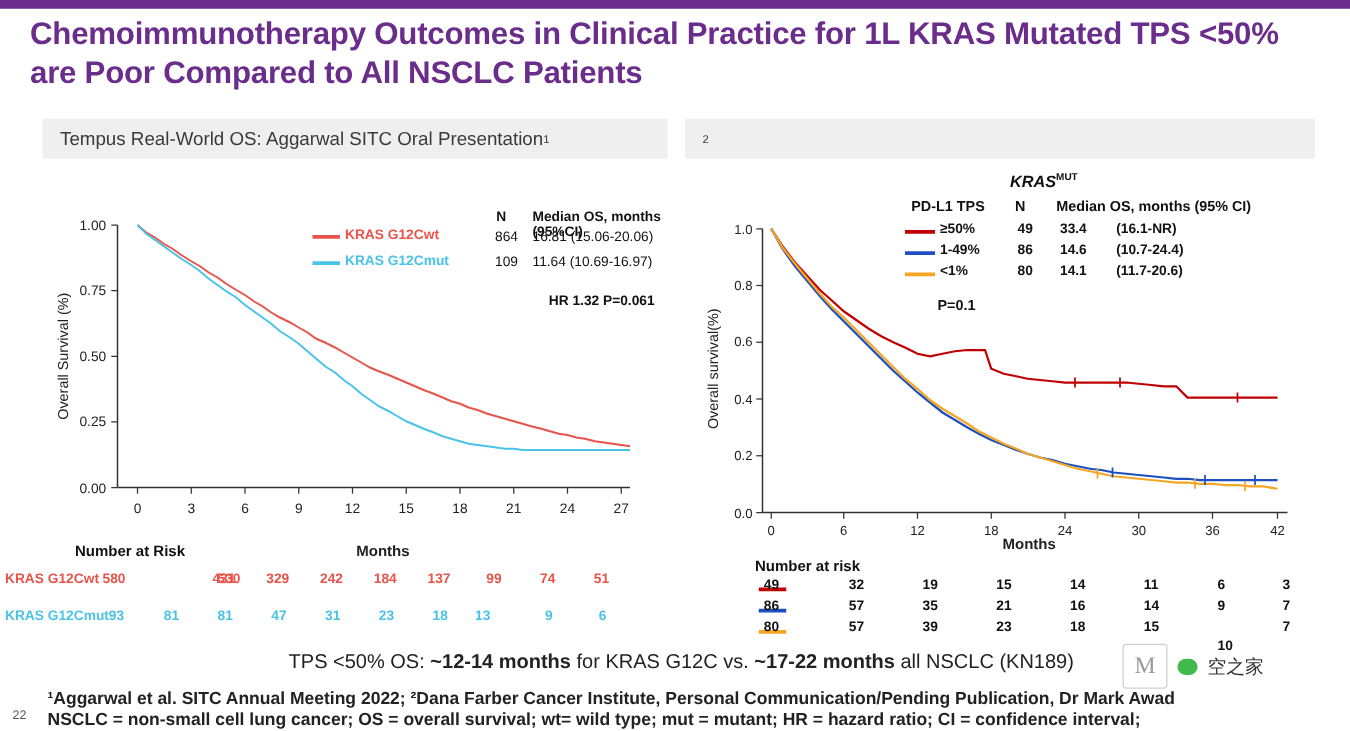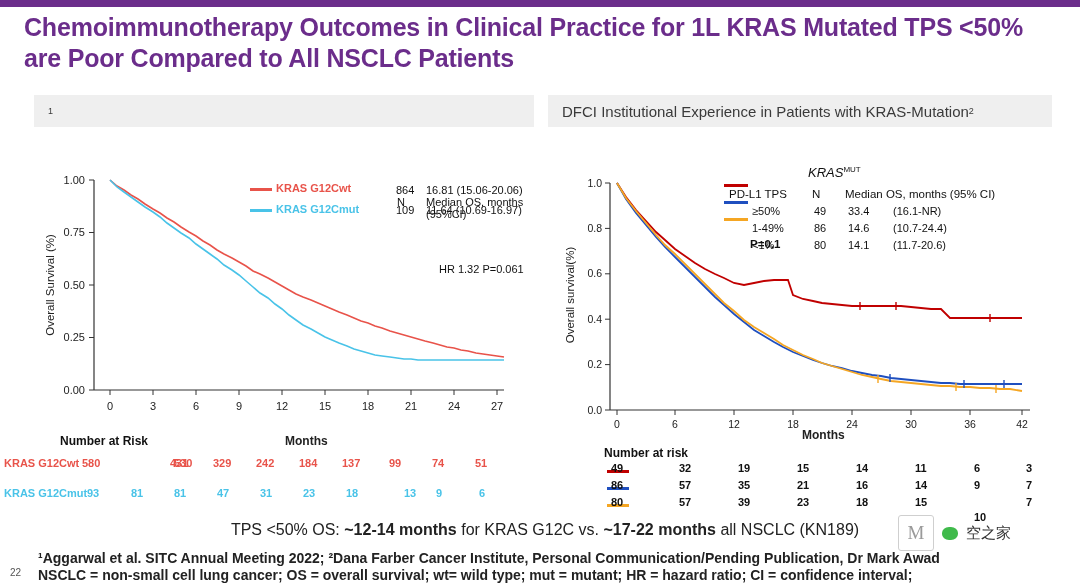--- a/index.html
+++ b/index.html
@@ -36,21 +36,21 @@
 
   
   .chartbox{position:absolute;}
   .axis-label-x{position:absolute;font-size:12px;color:#222;font-weight:bold;}
 
   
   .lg-line{position:absolute;height:3px;}
   .lg-text{position:absolute;font-size:11px;font-weight:bold;}
 
   .tbl-text{position:absolute;font-size:11px;color:#111;}
-  .tbl-text.b{font-weight:normal;margin-top:28px;}
+  .tbl-text.b{font-weight:bold;}
 
   
   .risk-hdr{position:absolute;font-size:12px;font-weight:bold;color:#111;}
   .risk-cell{position:absolute;font-size:11px;font-weight:bold;}
 
   
   .summary{
     position:absolute;left:150px;top:521px;width:790px;
     text-align:center;font-size:16px;color:#222;
   }
@@ -76,20 +76,21 @@
   svg{display:block;}
 </style>
 </head>
 <body>
 
 <div class="topbar"></div>
 
 <div class="title">Chemoimmunotherapy Outcomes in Clinical Practice for 1L KRAS Mutated TPS &lt;50% are Poor Compared to All NSCLC Patients</div>
 
 <div class="panel-head" id="head-left">
+  <span>Tempus Real-World OS: Aggarwal SITC Oral Presentation</span>
     <sup>1</sup>
 </div>
 
 <div class="chartbox" id="chart-left" style="left:34px;top:140px;width:500px;height:280px;">
   <svg width="500" height="280" viewBox="0 0 500 280">
 
     <line x1="60" y1="250" x2="470" y2="250" stroke="#333" stroke-width="1.2"></line>
     <line x1="60" y1="40" x2="60" y2="250" stroke="#333" stroke-width="1.2"></line>
 
     <g stroke="#333" stroke-width="1">
@@ -172,27 +173,26 @@
 
 <div>
   <div class="risk-cell" style="left:4px;top:487px;color:#49c3e8;">KRAS G12Cmut</div>
   <div class="risk-cell" style="left:87px;top:487px;color:#49c3e8;">93</div>
   <div class="risk-cell" style="left:131px;top:487px;color:#49c3e8;">81</div>
   <div class="risk-cell" style="left:174px;top:487px;color:#49c3e8;">81</div>
   <div class="risk-cell" style="left:217px;top:487px;color:#49c3e8;">47</div>
   <div class="risk-cell" style="left:260px;top:487px;color:#49c3e8;">31</div>
   <div class="risk-cell" style="left:303px;top:487px;color:#49c3e8;">23</div>
   <div class="risk-cell" style="left:346px;top:487px;color:#49c3e8;">18</div>
-  <div class="risk-cell" style="left:404px;top:487px;color:#49c3e8;text-align:center;">13</div>
+  <div class="risk-cell" style="left:380px;top:487px;color:#49c3e8;text-align:center;">13</div>
   <div class="risk-cell" style="left:436px;top:487px;color:#49c3e8;">9</div>
   <div class="risk-cell" style="left:479px;top:487px;color:#49c3e8;">6</div>
 </div>
 
 <div class="panel-head" id="head-right">
-  <span>DFCI Institutional Experience in Patients with KRAS-Mutation</span>
     <sup>2</sup>
 </div>
 
 <div class="tbl-text b" style="left:808px;top:137px;font-size:13px;font-style:italic;">
   <span>KRAS</span><sup style="font-size:8px;font-style:normal;">MUT</sup>
 </div>
 
 <div class="tbl-text b" style="left:729px;top:160px;font-size:11.5px;">PD-L1 TPS</div>
 <div class="tbl-text b" style="left:812px;top:160px;font-size:11.5px;">N</div>
 <div class="tbl-text b" style="left:845px;top:160px;font-size:11.5px;">Median OS, months (95% CI)</div>

